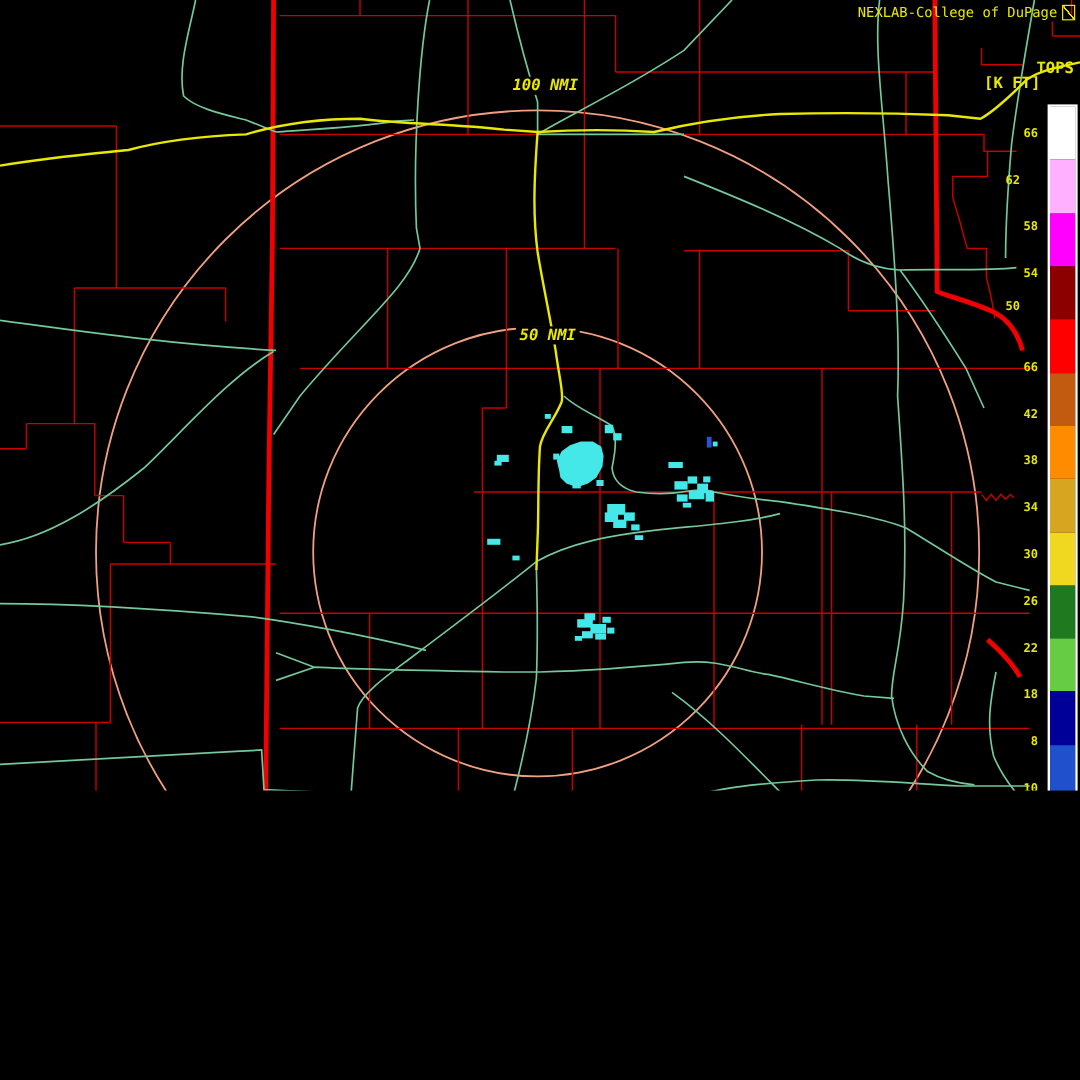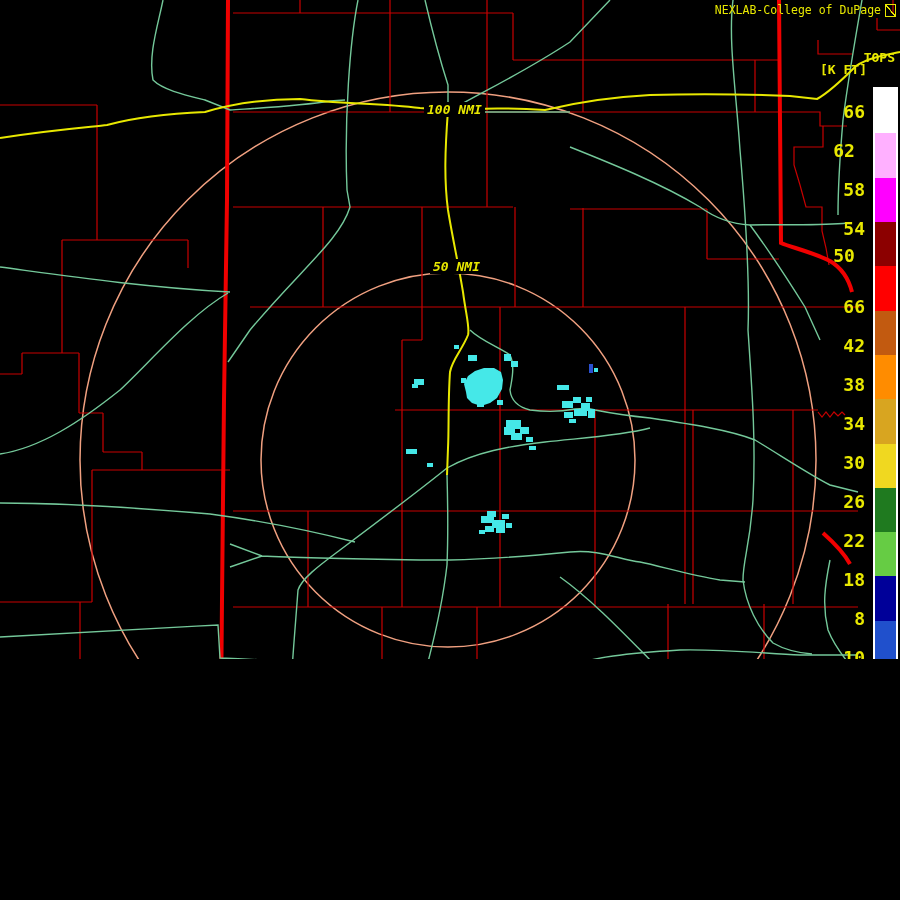--- a/index.html
+++ b/index.html
@@ -19,21 +19,21 @@
          display:flex;align-items:center;gap:4px;}
   #cod-logo{display:inline-block;width:9px;height:11px;border:1px solid var(--hwy);
          background:linear-gradient(to top right,transparent 45%,var(--hwy) 46%,var(--hwy) 54%,transparent 55%);}
   #tops{position:absolute;top:50px;right:5px;color:var(--hwy);font-size:13px;font-weight:bold;}
   #kft{position:absolute;top:62px;right:33px;color:var(--hwy);font-size:13px;font-weight:bold;}
   #barframe{position:absolute;left:873px;top:87px;width:21px;height:709px;
             border:2px solid #ffffff;background:#000;}
   #bands{position:absolute;left:0;top:0;width:100%;height:100%;display:flex;flex-direction:column;}
   #bands div{flex:1;}
   .slabel{position:absolute;width:42px;text-align:right;right:35px;color:var(--hwy);
-          font-size:18px;font-weight:bold;height:16px;line-height:16px;}
+          font-size:10px;font-weight:bold;height:16px;line-height:16px;}
   #status{position:absolute;bottom:4px;left:50%;transform:translateX(-50%);
           color:#e8e8e8;font-size:14px;letter-spacing:1.5px;white-space:nowrap;background:#000;padding:0 4px;}
 </style>
 </head>
 <body>
 
 <div id="screen">
 
   <svg id="map" width="900" height="900" viewBox="0 0 900 900">
 
@@ -197,16 +197,16 @@
       <div class="slabel" style="top: 494px;">26</div>
       <div class="slabel" style="top: 533px;">22</div>
       <div class="slabel" style="top: 572px;">18</div>
       <div class="slabel" style="top: 611px;">8</div>
       <div class="slabel" style="top: 650px;">10</div>
       <div class="slabel" style="top: 689px;">6</div>
       <div class="slabel" style="top: 728px;">2</div>
       <div class="slabel" style="top: 767px;">TH</div>
     </div>
 
-  <div class="ylabel" style="left:424px;top:64px;margin-top:38px;">100 NMI</div>
-  <div class="ylabel" style="left:430px;top:259px;">50 NMI</div>
+  <div class="ylabel" style="left:424px;top:64px;">100 NMI</div>
+  <div class="ylabel" style="left:430px;top:272px;">50 NMI</div>
 
 </div>
 
 </body></html>

